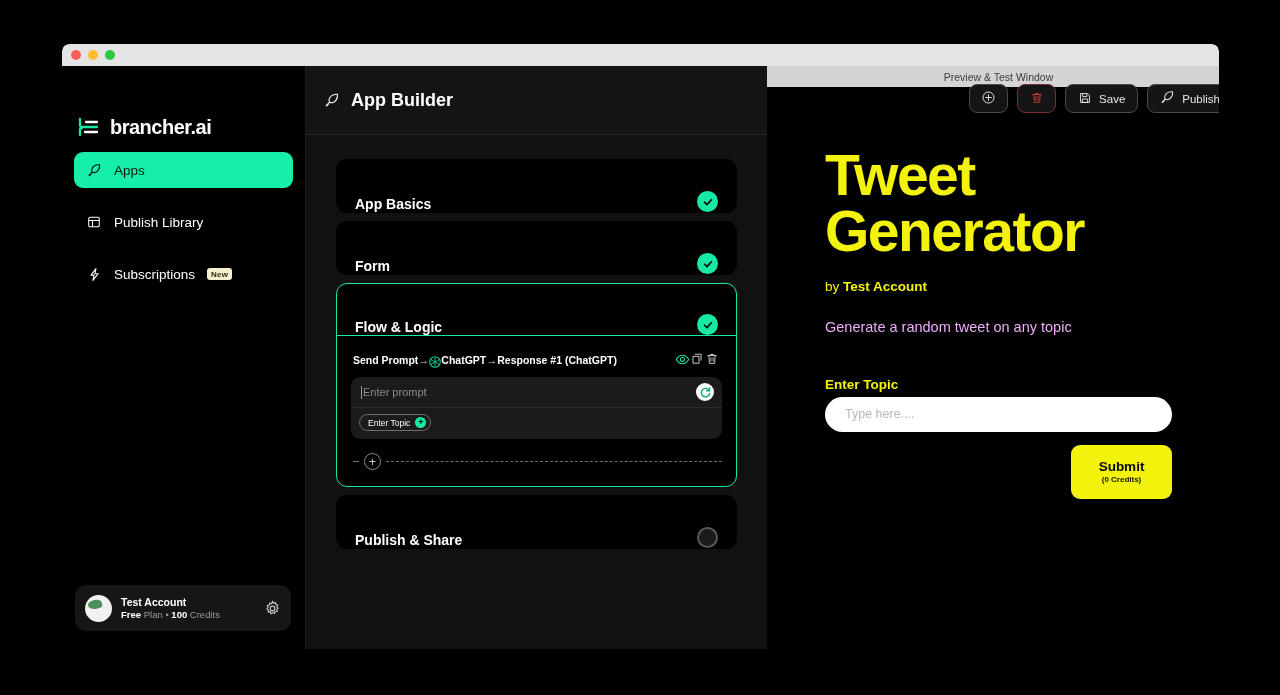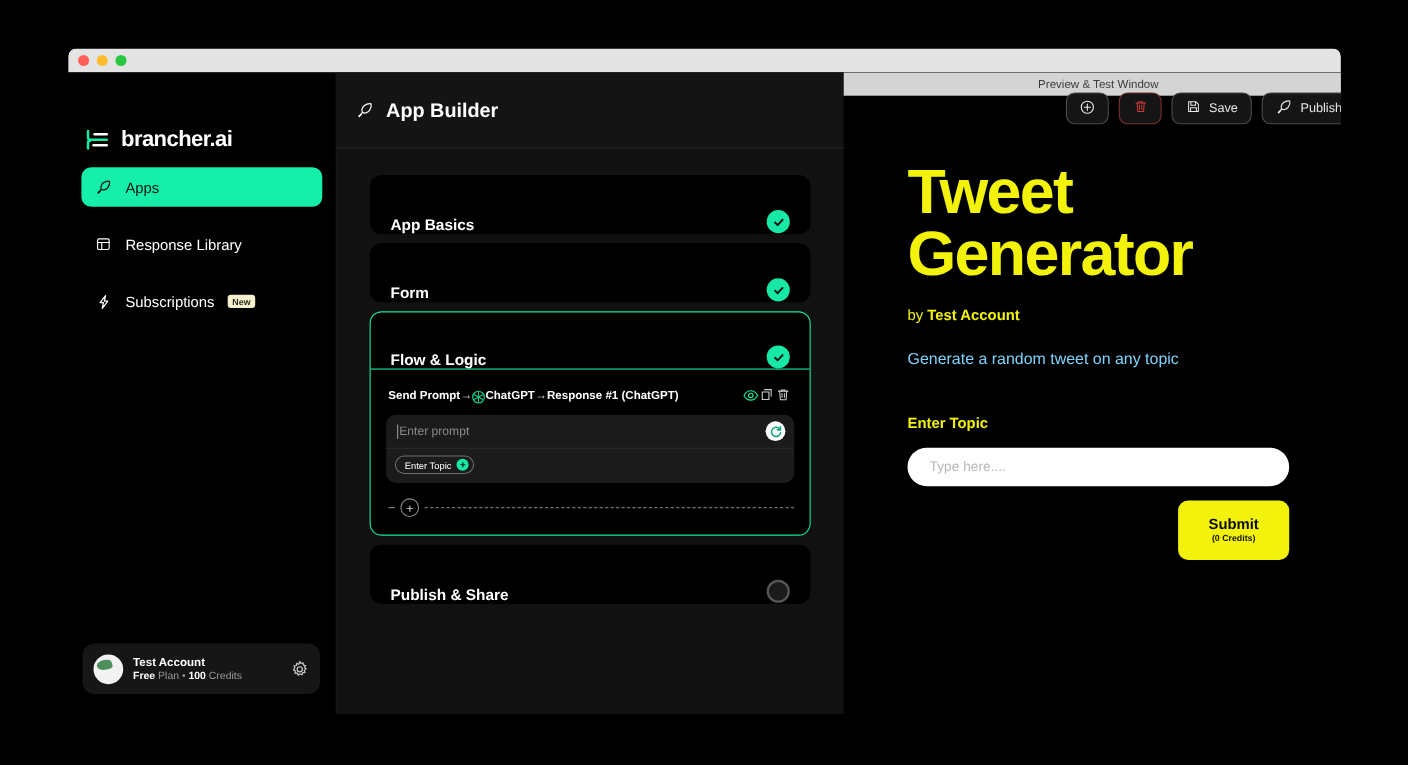--- a/index.html
+++ b/index.html
@@ -328,31 +328,31 @@
     letter-spacing: -1.5px;
   }
   .pv-by {
     margin-top: 19px;
     color: #f2f20d;
     font-size: 13.5px;
   }
   .pv-by b { font-weight: bold; }
   .pv-desc {
     margin-top: 25px;
-    color: #7dd3fc;
+    color: #f0abfc;
     font-size: 14.5px;
   }
   .pv-label {
     margin-top: 42px;
     color: #f2f20d;
     font-size: 13.5px;
     font-weight: bold;
   }
   .pv-input {
-    margin-top: 15px;
+    margin-top: 5px;
     width: 347px;
     height: 35px;
     background: #ffffff;
     border-radius: 19px;
     border: none;
     outline: none;
     padding: 0 20px;
     font-size: 12.5px;
     color: #4d7c0f;
     font-family: "Liberation Sans", sans-serif;
@@ -422,21 +422,21 @@
           <span>Apps</span>
         </div>
 
         <div class="nav-item">
           <span class="nav-ico">
             <svg viewBox="0 0 16 16" width="14" height="14" fill="none" stroke="#ffffff" stroke-width="1.2">
               <rect x="2" y="2.5" width="12" height="11" rx="1.5"></rect>
               <path d="M2 6.2 L14 6.2 M6.3 6.2 L6.3 13.5"></path>
             </svg>
           </span>
-          <span>Response Library</span>
+          <span>Publish Library</span>
         </div>
 
         <div class="nav-item">
           <span class="nav-ico">
             <svg viewBox="0 0 16 16" width="15" height="15" fill="none" stroke="#ffffff" stroke-width="1.2" stroke-linejoin="round">
               <path d="M9.6 1.8 L4.2 8.6 L7.6 8.6 L6.3 14.2 L11.8 7.2 L8.4 7.2 Z"></path>
             </svg>
           </span>
           <span>Subscriptions</span>
           <span class="badge-new">New</span>

